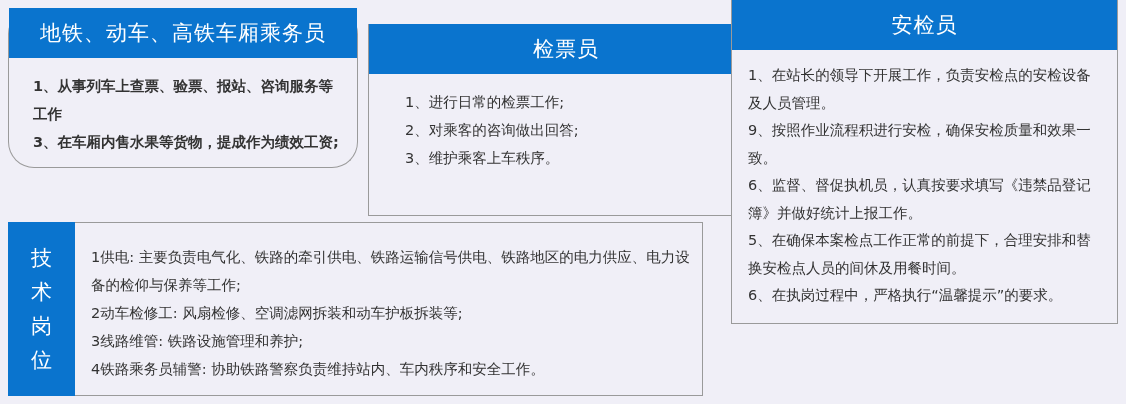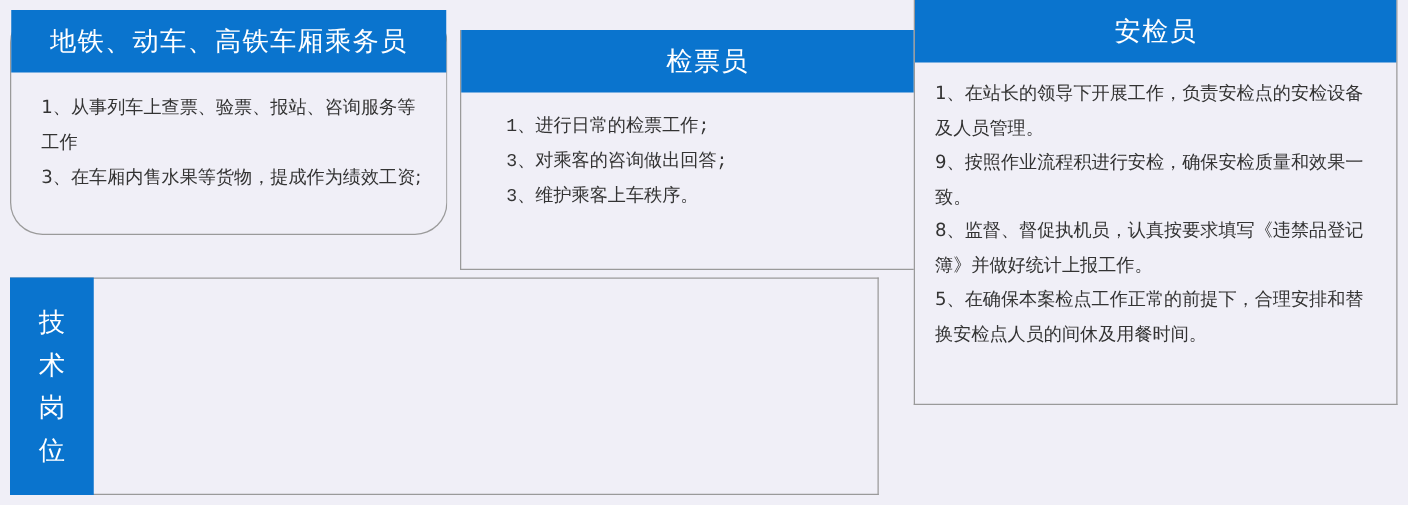--- a/index.html
+++ b/index.html
@@ -52,32 +52,32 @@
   }
   .card-body p {
     margin: 0;
   }
 
   
   #card-crew {
     left: 8px;
     top: 8px;
     width: 350px;
-    height: 180px;
+    height: 160px;
     border-radius: 26px;
   }
-  #card-crew .card-body { padding-left: 24px; padding-right: 16px; }
+  #card-crew .card-body { padding-left: 24px; padding-right: 16px; font-weight: bold; }
 
   #card-ticket {
     left: 368px;
     top: 24px;
     width: 396px;
     height: 192px;
   }
-  #card-ticket .card-body { padding-left: 36px; font-family: Liberation Mono, monospace; }
+  #card-ticket .card-body { padding-left: 36px; }
 
   #card-security {
     left: 731px;
     top: 0;
     width: 387px;
     height: 324px;
   }
   #card-security .card-body {
     padding-left: 16px;
     padding-right: 12px;
@@ -130,37 +130,44 @@
     <div class="card-body">
       <p>1、从事列车上查票、验票、报站、咨询服务等工作</p>
       <p>3、在车厢内售水果等货物，提成作为绩效工资;</p>
     </div>
   </section>
 
   <section class="card" id="card-ticket">
     <div class="card-header">检票员</div>
     <div class="card-body">
       <p>1、进行日常的检票工作;</p>
-      <p>3、对乘客的咨询做出回答;</p>
+      <p>2、对乘客的咨询做出回答;</p>
       <p>3、维护乘客上车秩序。</p>
     </div>
   </section>
 
   <section class="card" id="card-security">
     <div class="card-header">安检员</div>
     <div class="card-body">
       <p>1、在站长的领导下开展工作，负责安检点的安检设备及人员管理。</p>
       <p>9、按照作业流程积进行安检，确保安检质量和效果一致。</p>
-      <p>8、监督、督促执机员，认真按要求填写《违禁品登记簿》并做好统计上报工作。</p>
+      <p>6、监督、督促执机员，认真按要求填写《违禁品登记簿》并做好统计上报工作。</p>
       <p>5、在确保本案检点工作正常的前提下，合理安排和替换安检点人员的间休及用餐时间。</p>
+      <p>6、在执岗过程中，严格执行“温馨提示”的要求。</p>
     </div>
   </section>
 
   <section id="card-technical">
     <div class="side-header">
       <span>技</span>
       <span>术</span>
       <span>岗</span>
       <span>位</span>
     </div>
+    <div class="card-body">
+      <p>1供电: 主要负责电气化、铁路的牵引供电、铁路运输信号供电、铁路地区的电力供应、电力设备的检仰与保养等工作;</p>
+      <p>2动车检修工: 风扇检修、空调滤网拆装和动车护板拆装等;</p>
+      <p>3线路维管: 铁路设施管理和养护;</p>
+      <p>4铁路乘务员辅警: 协助铁路警察负责维持站内、车内秩序和安全工作。</p>
+    </div>
   </section>
 
 </div>
 
 </body></html>

